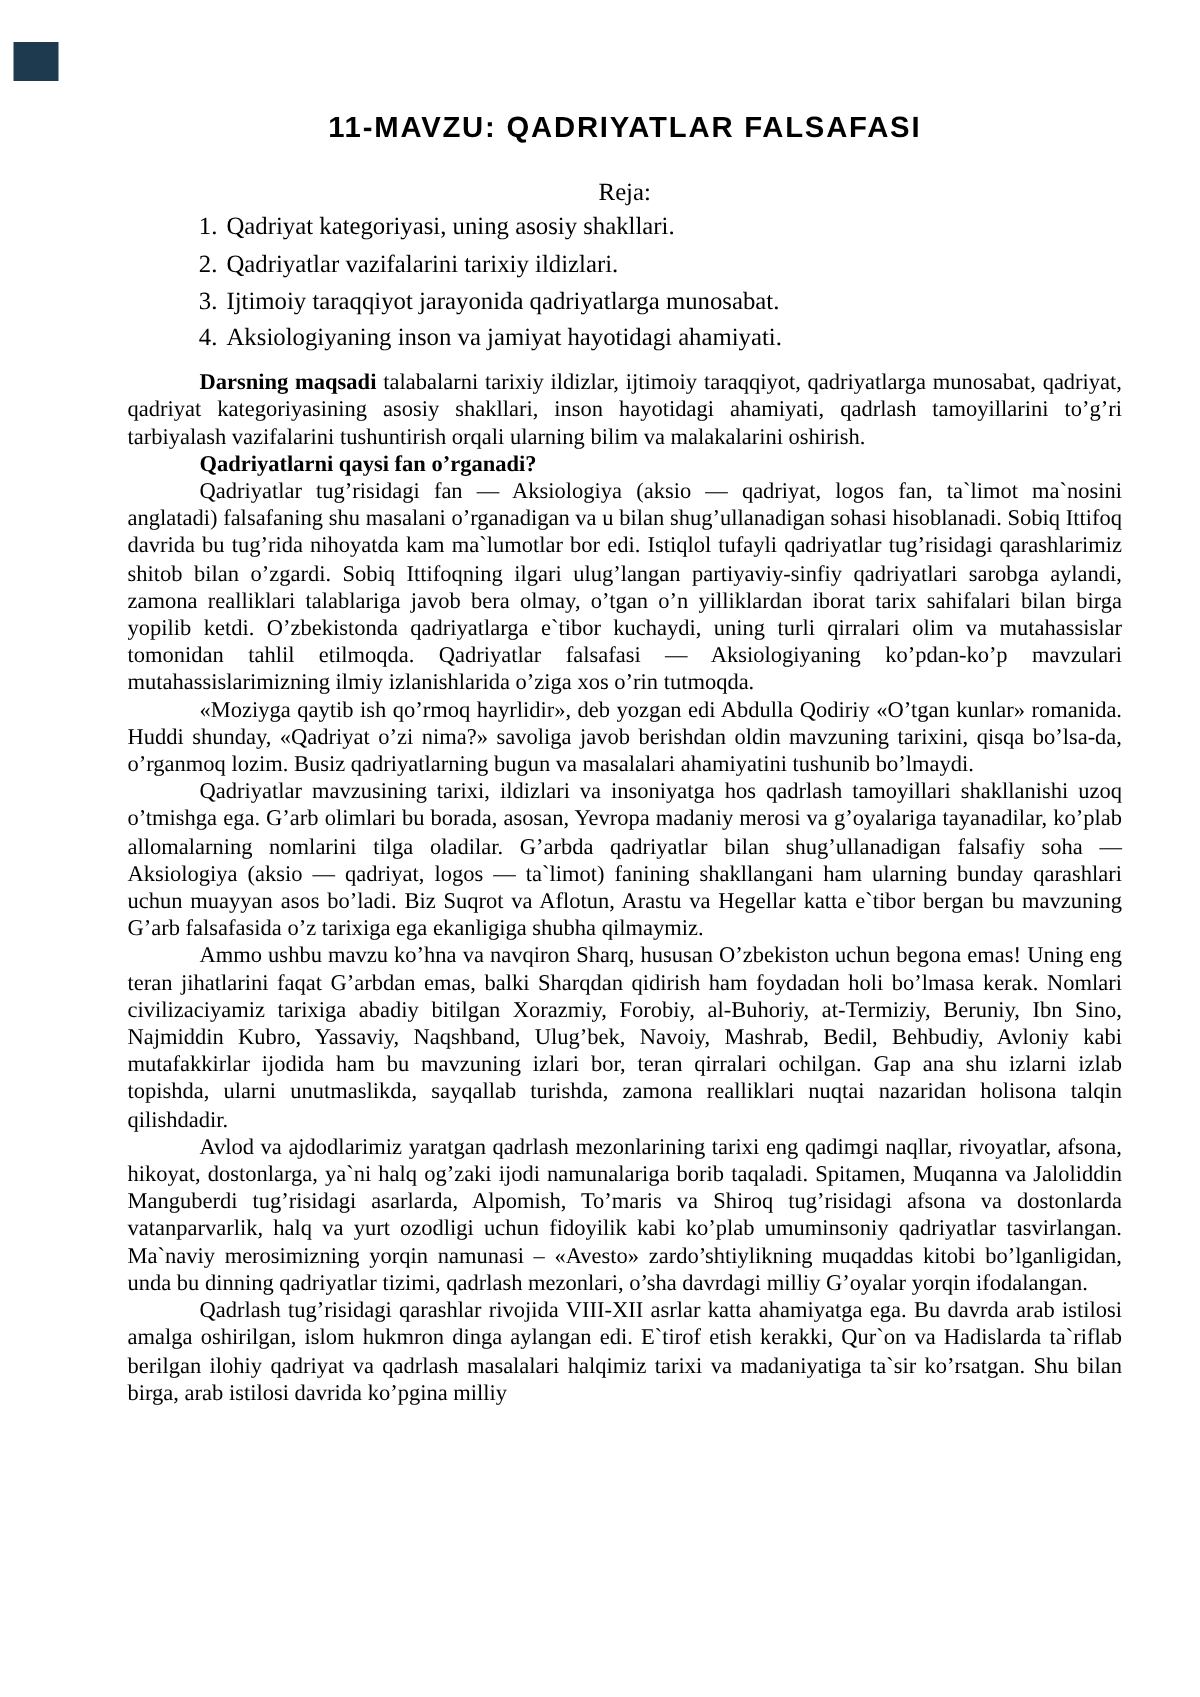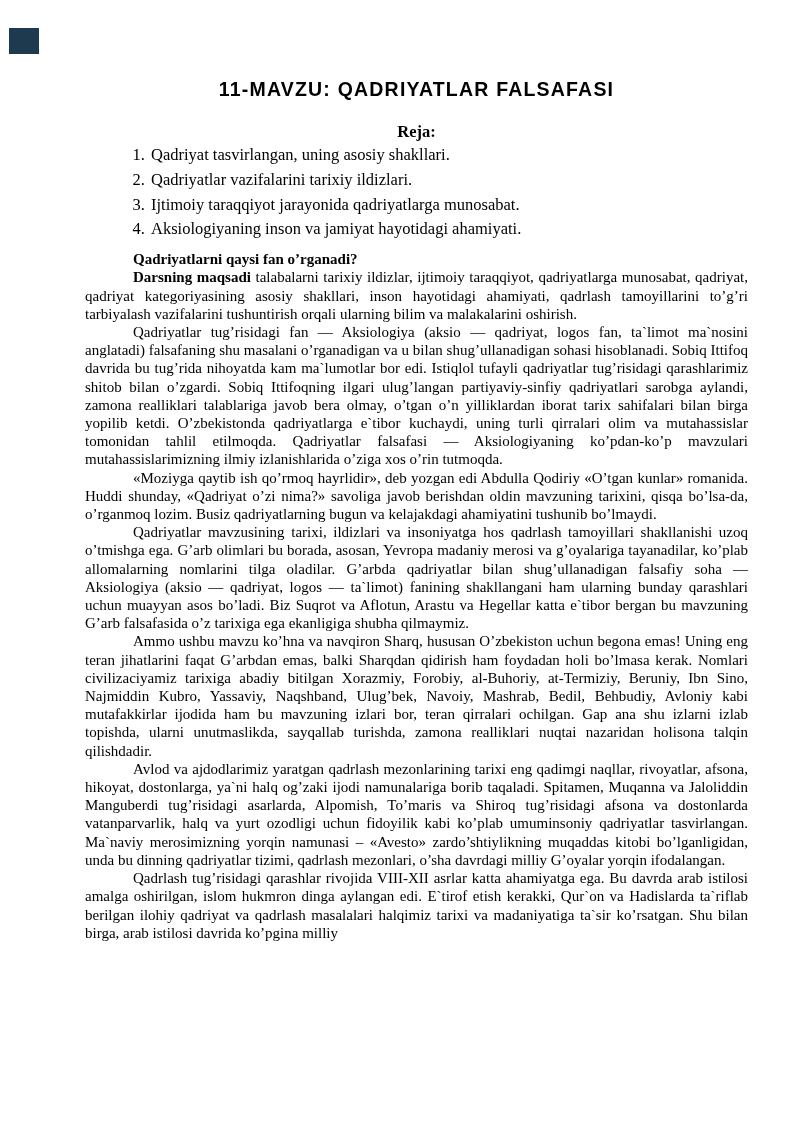--- a/index.html
+++ b/index.html
@@ -18,37 +18,36 @@
   }
   .corner-mark {
     position: absolute;
     left: 9px;
     top: 28px;
     width: 30px;
     height: 26px;
     background: #1d3a4e;
   }
   .content {
-    padding: 50px 52px 0 85px;
-    margin-top: 28px;
+    padding: 74px 52px 0 85px;
   }
   .title {
     margin: 0 0 21px 0;
     text-align: center;
     font-family: "Liberation Sans", "DejaVu Sans", sans-serif;
     font-weight: bold;
     font-size: 19.5px;
     line-height: 22px;
     letter-spacing: 1.2px;
     color: #000000;
   }
   .reja {
     margin: 0;
     text-align: center;
-    font-weight: bold;
+    font-weight: normal;
     font-size: 16.5px;
     line-height: 22px;
   }
   .plan {
     margin: 0 0 8px 0;
     padding: 0 0 0 64px;
     font-size: 16.5px;
     line-height: 24.8px;
   }
   .plan li {
@@ -71,27 +70,27 @@
 </style>
 </head>
 <body>
 
 <div class="page">
   <div class="corner-mark"></div>
   <div class="content">
     <h1 class="title">11-MAVZU: QADRIYATLAR FALSAFASI</h1>
     <p class="reja">Reja:</p>
     <ol class="plan">
-      <li>Qadriyat tasvirlangan, uning asosiy shakllari.</li>
+      <li>Qadriyat kategoriyasi, uning asosiy shakllari.</li>
       <li>Qadriyatlar vazifalarini tarixiy ildizlari.</li>
       <li>Ijtimoiy taraqqiyot jarayonida qadriyatlarga munosabat.</li>
       <li>Aksiologiyaning inson va jamiyat hayotidagi ahamiyati.</li>
     </ol>
+    <p class="body"><b class="lead">Darsning maqsadi</b><span> talabalarni tarixiy ildizlar, ijtimoiy taraqqiyot, qadriyatlarga munosabat, qadriyat, qadriyat kategoriyasining asosiy shakllari, inson hayotidagi ahamiyati, qadrlash tamoyillarini to’g’ri tarbiyalash vazifalarini tushuntirish orqali ularning bilim va malakalarini oshirish.</span></p>
     <p class="body subhead">Qadriyatlarni qaysi fan o’rganadi?</p>
-    <p class="body"><b class="lead">Darsning maqsadi</b><span> talabalarni tarixiy ildizlar, ijtimoiy taraqqiyot, qadriyatlarga munosabat, qadriyat, qadriyat kategoriyasining asosiy shakllari, inson hayotidagi ahamiyati, qadrlash tamoyillarini to’g’ri tarbiyalash vazifalarini tushuntirish orqali ularning bilim va malakalarini oshirish.</span></p>
     <p class="body">Qadriyatlar tug’risidagi fan — Aksiologiya (aksio — qadriyat, logos fan, ta`limot ma`nosini anglatadi) falsafaning shu masalani o’rganadigan va u bilan shug’ullanadigan sohasi hisoblanadi. Sobiq Ittifoq davrida bu tug’rida nihoyatda kam ma`lumotlar bor edi. Istiqlol tufayli qadriyatlar tug’risidagi qarashlarimiz shitob bilan o’zgardi. Sobiq Ittifoqning ilgari ulug’langan partiyaviy-sinfiy qadriyatlari sarobga aylandi, zamona realliklari talablariga javob bera olmay, o’tgan o’n yilliklardan iborat tarix sahifalari bilan birga yopilib ketdi. O’zbekistonda qadriyatlarga e`tibor kuchaydi, uning turli qirralari olim va mutahassislar tomonidan tahlil etilmoqda. Qadriyatlar falsafasi — Aksiologiyaning ko’pdan-ko’p mavzulari mutahassislarimizning ilmiy izlanishlarida o’ziga xos o’rin tutmoqda.</p>
-    <p class="body">«Moziyga qaytib ish qo’rmoq hayrlidir», deb yozgan edi Abdulla Qodiriy «O’tgan kunlar» romanida. Huddi shunday, «Qadriyat o’zi nima?» savoliga javob berishdan oldin mavzuning tarixini, qisqa bo’lsa-da, o’rganmoq lozim. Busiz qadriyatlarning bugun va kelajakdagi ahamiyatini tushunib bo’lmaydi.</p>
+    <p class="body">«Moziyga qaytib ish qo’rmoq hayrlidir», deb yozgan edi Abdulla Qodiriy «O’tgan kunlar» romanida. Huddi shunday, «Qadriyat o’zi nima?» savoliga javob berishdan oldin mavzuning tarixini, qisqa bo’lsa-da, o’rganmoq lozim. Busiz qadriyatlarning bugun va masalalari ahamiyatini tushunib bo’lmaydi.</p>
     <p class="body">Qadriyatlar mavzusining tarixi, ildizlari va insoniyatga hos qadrlash tamoyillari shakllanishi uzoq o’tmishga ega. G’arb olimlari bu borada, asosan, Yevropa madaniy merosi va g’oyalariga tayanadilar, ko’plab allomalarning nomlarini tilga oladilar. G’arbda qadriyatlar bilan shug’ullanadigan falsafiy soha — Aksiologiya (aksio — qadriyat, logos — ta`limot) fanining shakllangani ham ularning bunday qarashlari uchun muayyan asos bo’ladi. Biz Suqrot va Aflotun, Arastu va Hegellar katta e`tibor bergan bu mavzuning G’arb falsafasida o’z tarixiga ega ekanligiga shubha qilmaymiz.</p>
     <p class="body">Ammo ushbu mavzu ko’hna va navqiron Sharq, hususan O’zbekiston uchun begona emas! Uning eng teran jihatlarini faqat G’arbdan emas, balki Sharqdan qidirish ham foydadan holi bo’lmasa kerak. Nomlari civilizaciyamiz tarixiga abadiy bitilgan Xorazmiy, Forobiy, al-Buhoriy, at-Termiziy, Beruniy, Ibn Sino, Najmiddin Kubro, Yassaviy, Naqshband, Ulug’bek, Navoiy, Mashrab, Bedil, Behbudiy, Avloniy kabi mutafakkirlar ijodida ham bu mavzuning izlari bor, teran qirralari ochilgan. Gap ana shu izlarni izlab topishda, ularni unutmaslikda, sayqallab turishda, zamona realliklari nuqtai nazaridan holisona talqin qilishdadir.</p>
     <p class="body">Avlod va ajdodlarimiz yaratgan qadrlash mezonlarining tarixi eng qadimgi naqllar, rivoyatlar, afsona, hikoyat, dostonlarga, ya`ni halq og’zaki ijodi namunalariga borib taqaladi. Spitamen, Muqanna va Jaloliddin Manguberdi tug’risidagi asarlarda, Alpomish, To’maris va Shiroq tug’risidagi afsona va dostonlarda vatanparvarlik, halq va yurt ozodligi uchun fidoyilik kabi ko’plab umuminsoniy qadriyatlar tasvirlangan. Ma`naviy merosimizning yorqin namunasi – «Avesto» zardo’shtiylikning muqaddas kitobi bo’lganligidan, unda bu dinning qadriyatlar tizimi, qadrlash mezonlari, o’sha davrdagi milliy G’oyalar yorqin ifodalangan.</p>
     <p class="body">Qadrlash tug’risidagi qarashlar rivojida VIII-XII asrlar katta ahamiyatga ega. Bu davrda arab istilosi amalga oshirilgan, islom hukmron dinga aylangan edi. E`tirof etish kerakki, Qur`on va Hadislarda ta`riflab berilgan ilohiy qadriyat va qadrlash masalalari halqimiz tarixi va madaniyatiga ta`sir ko’rsatgan. Shu bilan birga, arab istilosi davrida ko’pgina milliy</p>
   </div>
 </div>
 
 </body></html>

